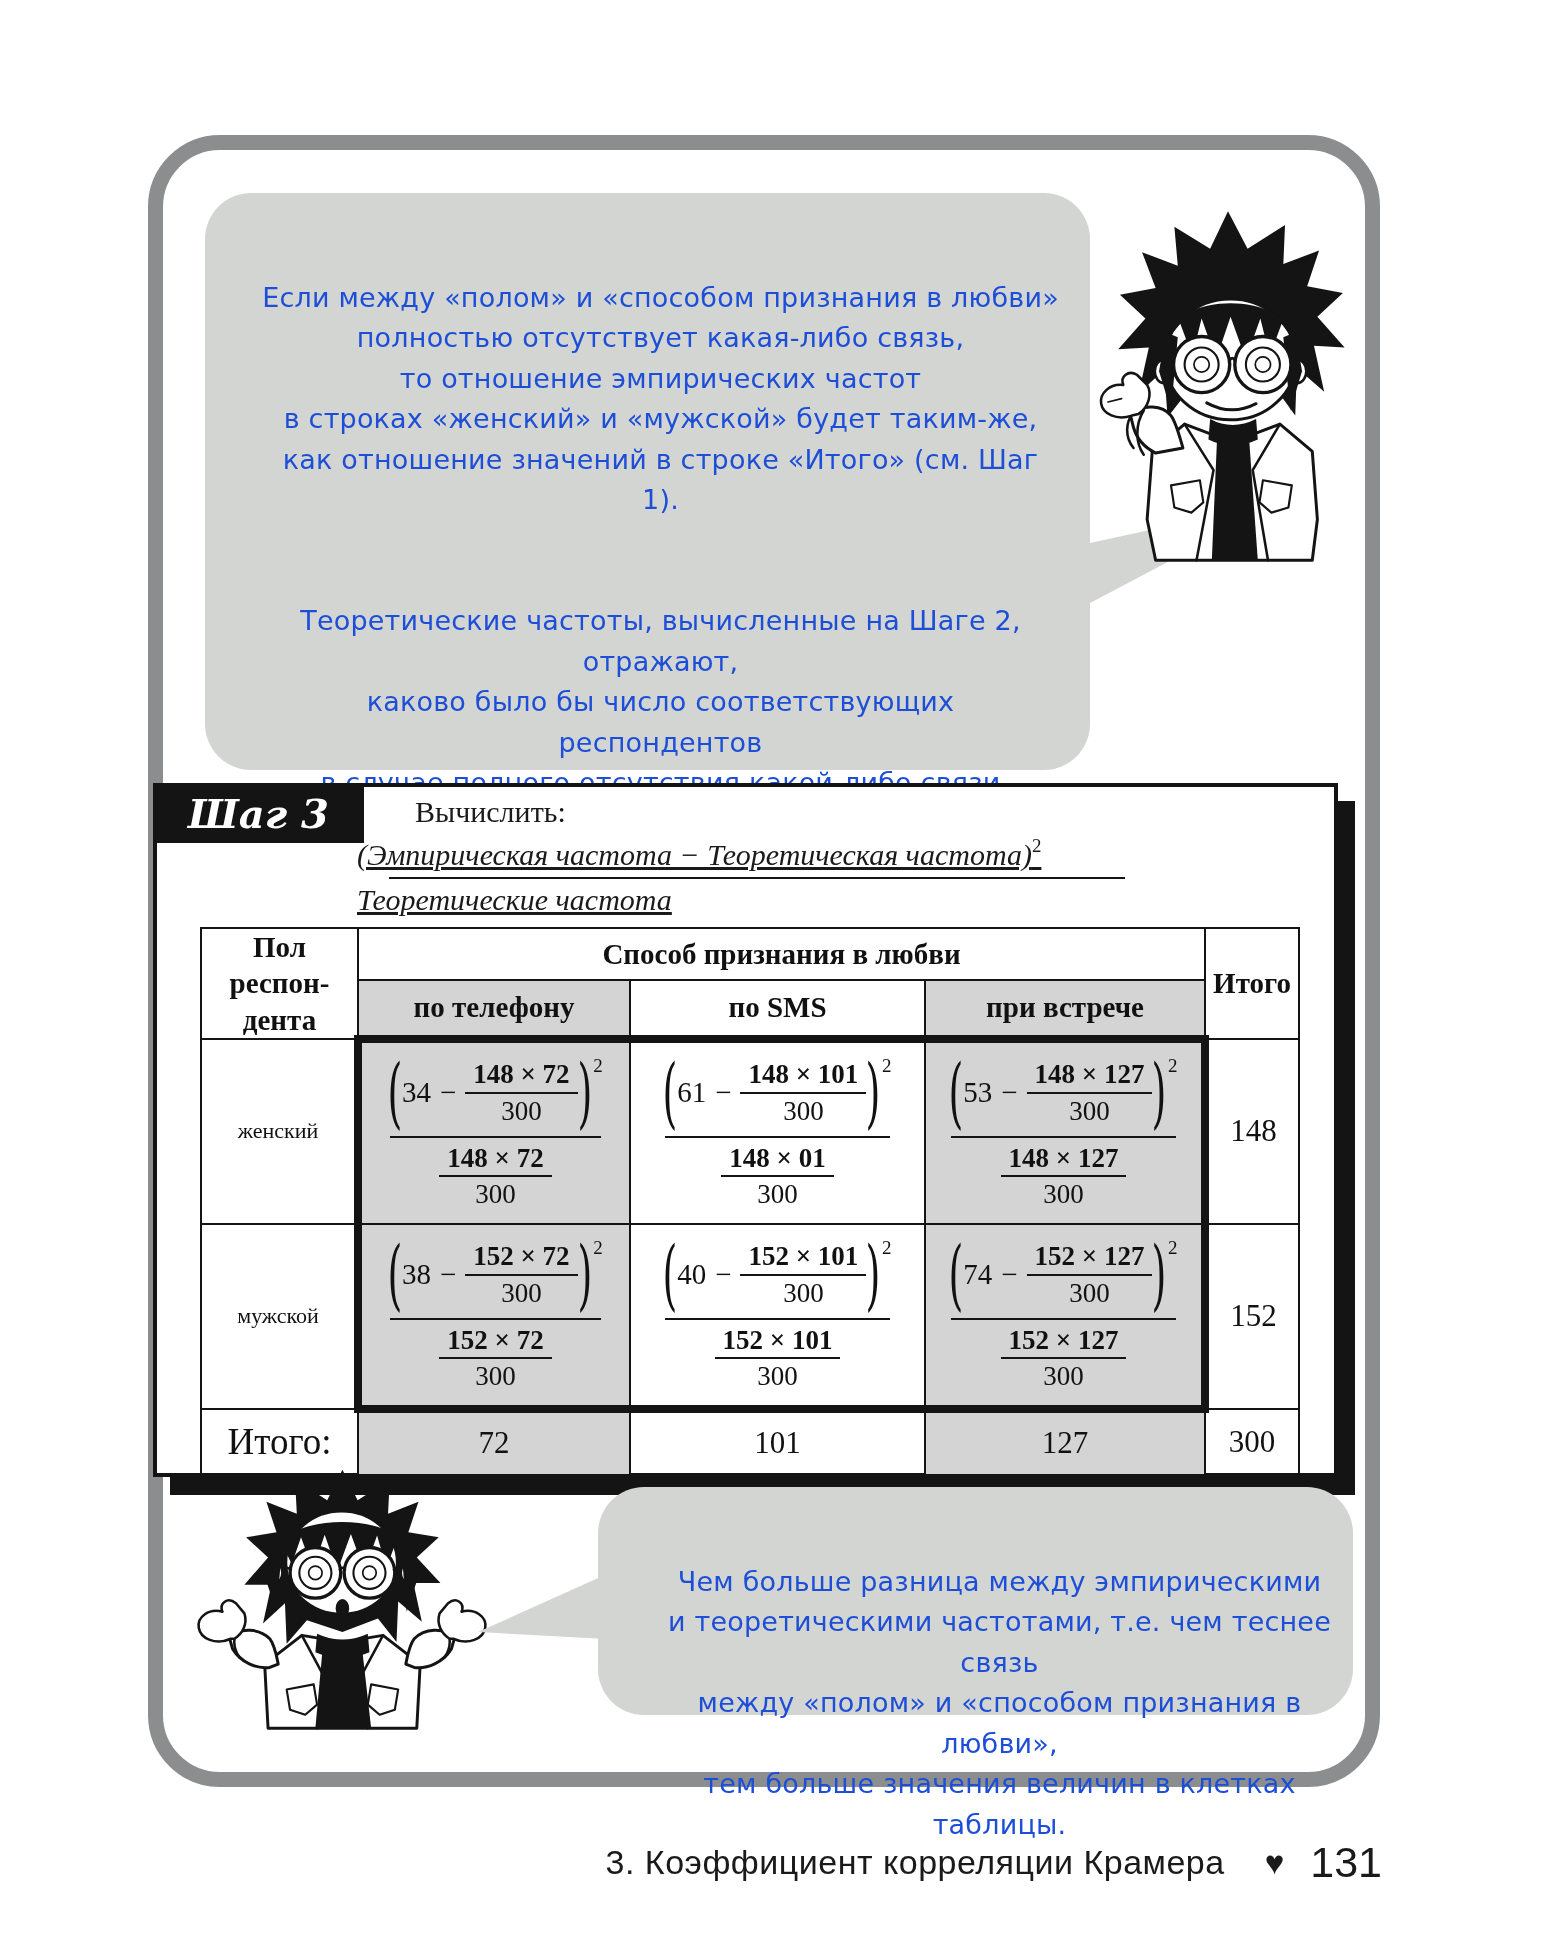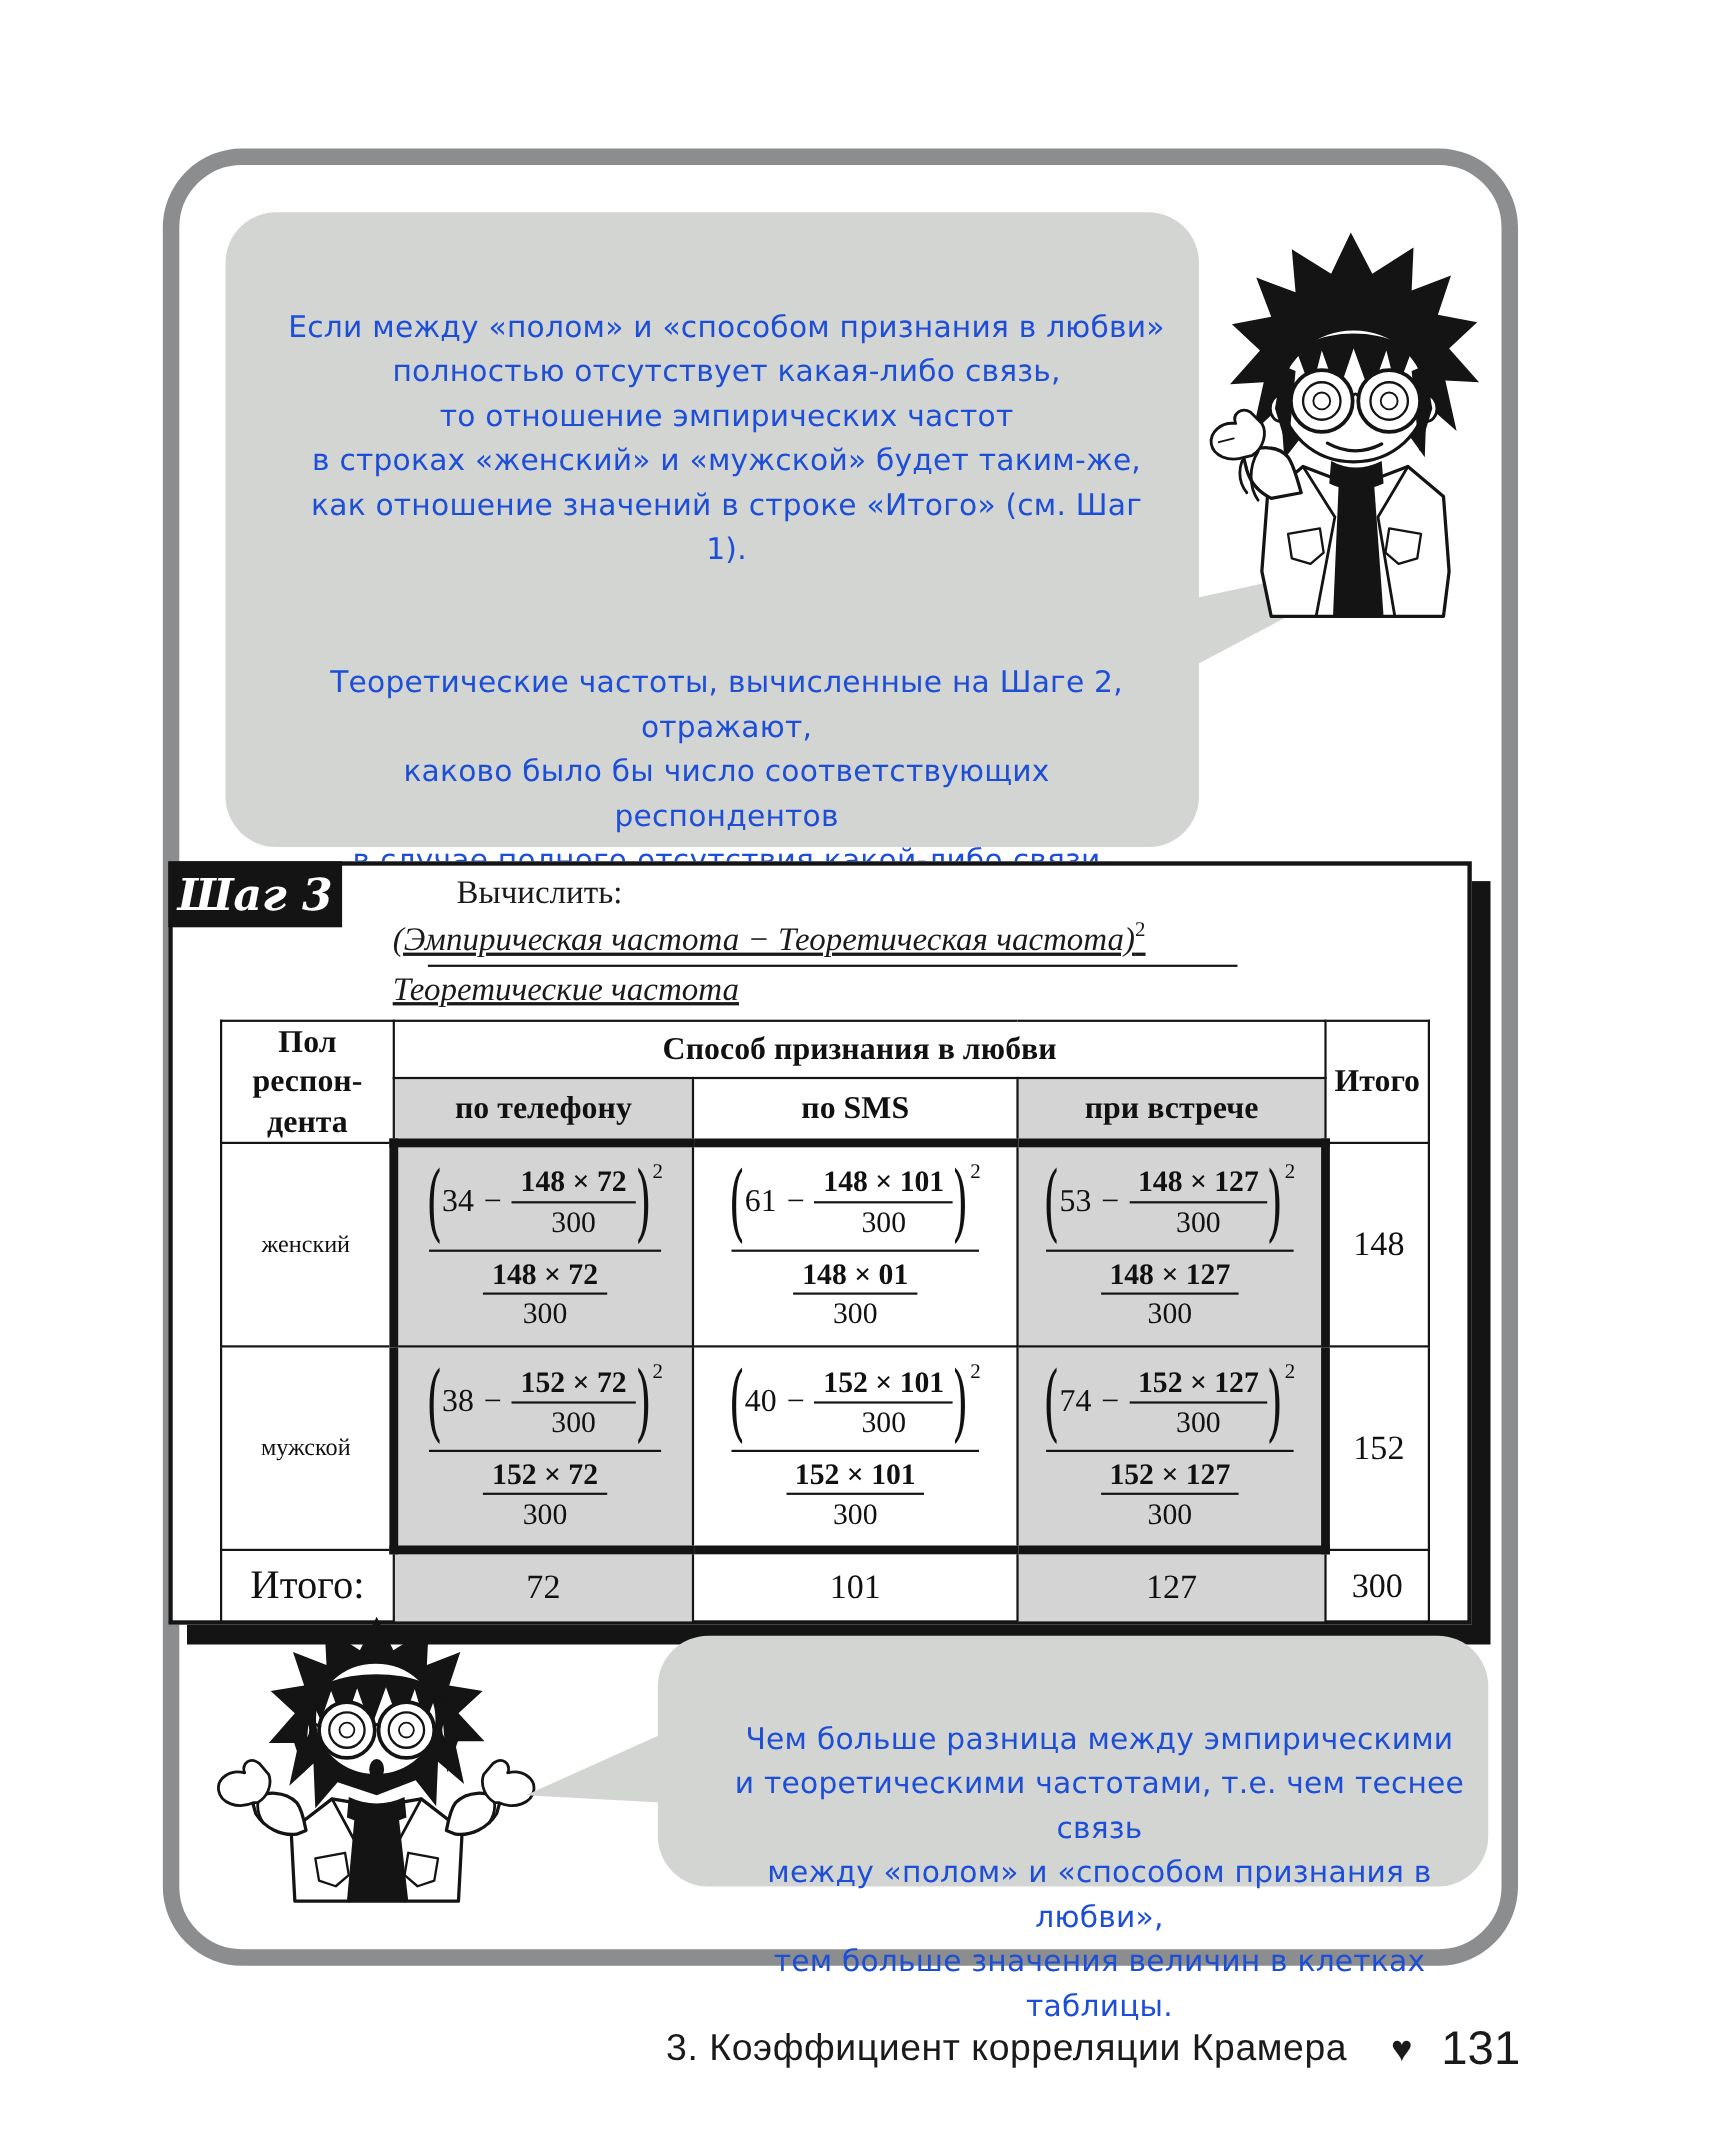--- a/index.html
+++ b/index.html
@@ -18,21 +18,21 @@
   .bubble-bottom .txt{padding:34px 20px 0 68px;}
   .txt{font-family:"DejaVu Sans",sans-serif;font-size:27px;line-height:1.5;
        color:#1d4ed8;white-space:pre-line;letter-spacing:.2px;text-align:center;}
   .txt p{margin:0;}
   .txt p + p{margin-top:40px;}
   .tail{position:absolute;}
 
   
   .stepbox{position:absolute;left:153px;top:783px;width:1185px;height:694px;background:#fff;
            border:4px solid #141414;box-sizing:border-box;box-shadow:17px 18px 0 0 #141414;}
-  .steplabel{position:absolute;left:-4px;top:-4px;width:158px;height:60px;background:#141414;
+  .steplabel{position:absolute;left:-4px;top:-4px;width:211px;height:60px;background:#141414;
              color:#fff;display:flex;align-items:center;justify-content:center;
              font-family:"DejaVu Serif",serif;font-style:italic;font-weight:bold;font-size:40px;}
   .instruction{position:absolute;left:258px;top:8px;font-family:"Liberation Serif",serif;
                font-size:30px;}
   .formula{position:absolute;left:200px;top:48px;width:800px;text-align:left;
            font-family:"Liberation Serif",serif;font-style:italic;font-size:30px;text-decoration:underline;}
   .formula .fr-rule{border-top:2.5px solid #141414;width:92%;margin:5px auto 4px;}
   .fsup{font-size:19px;vertical-align:13px;font-style:normal;}
 
   

